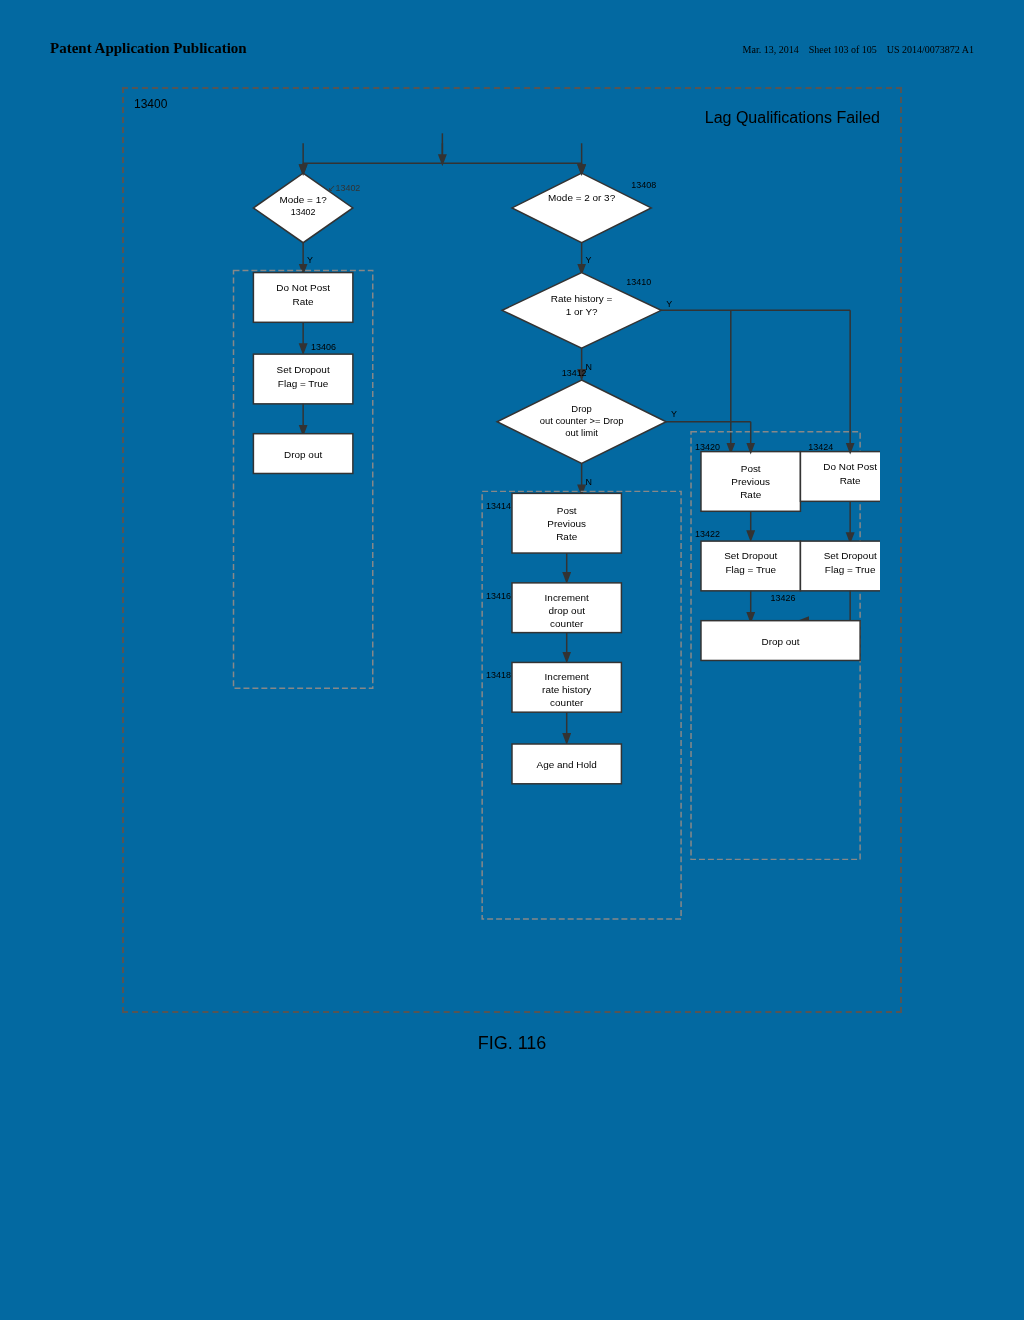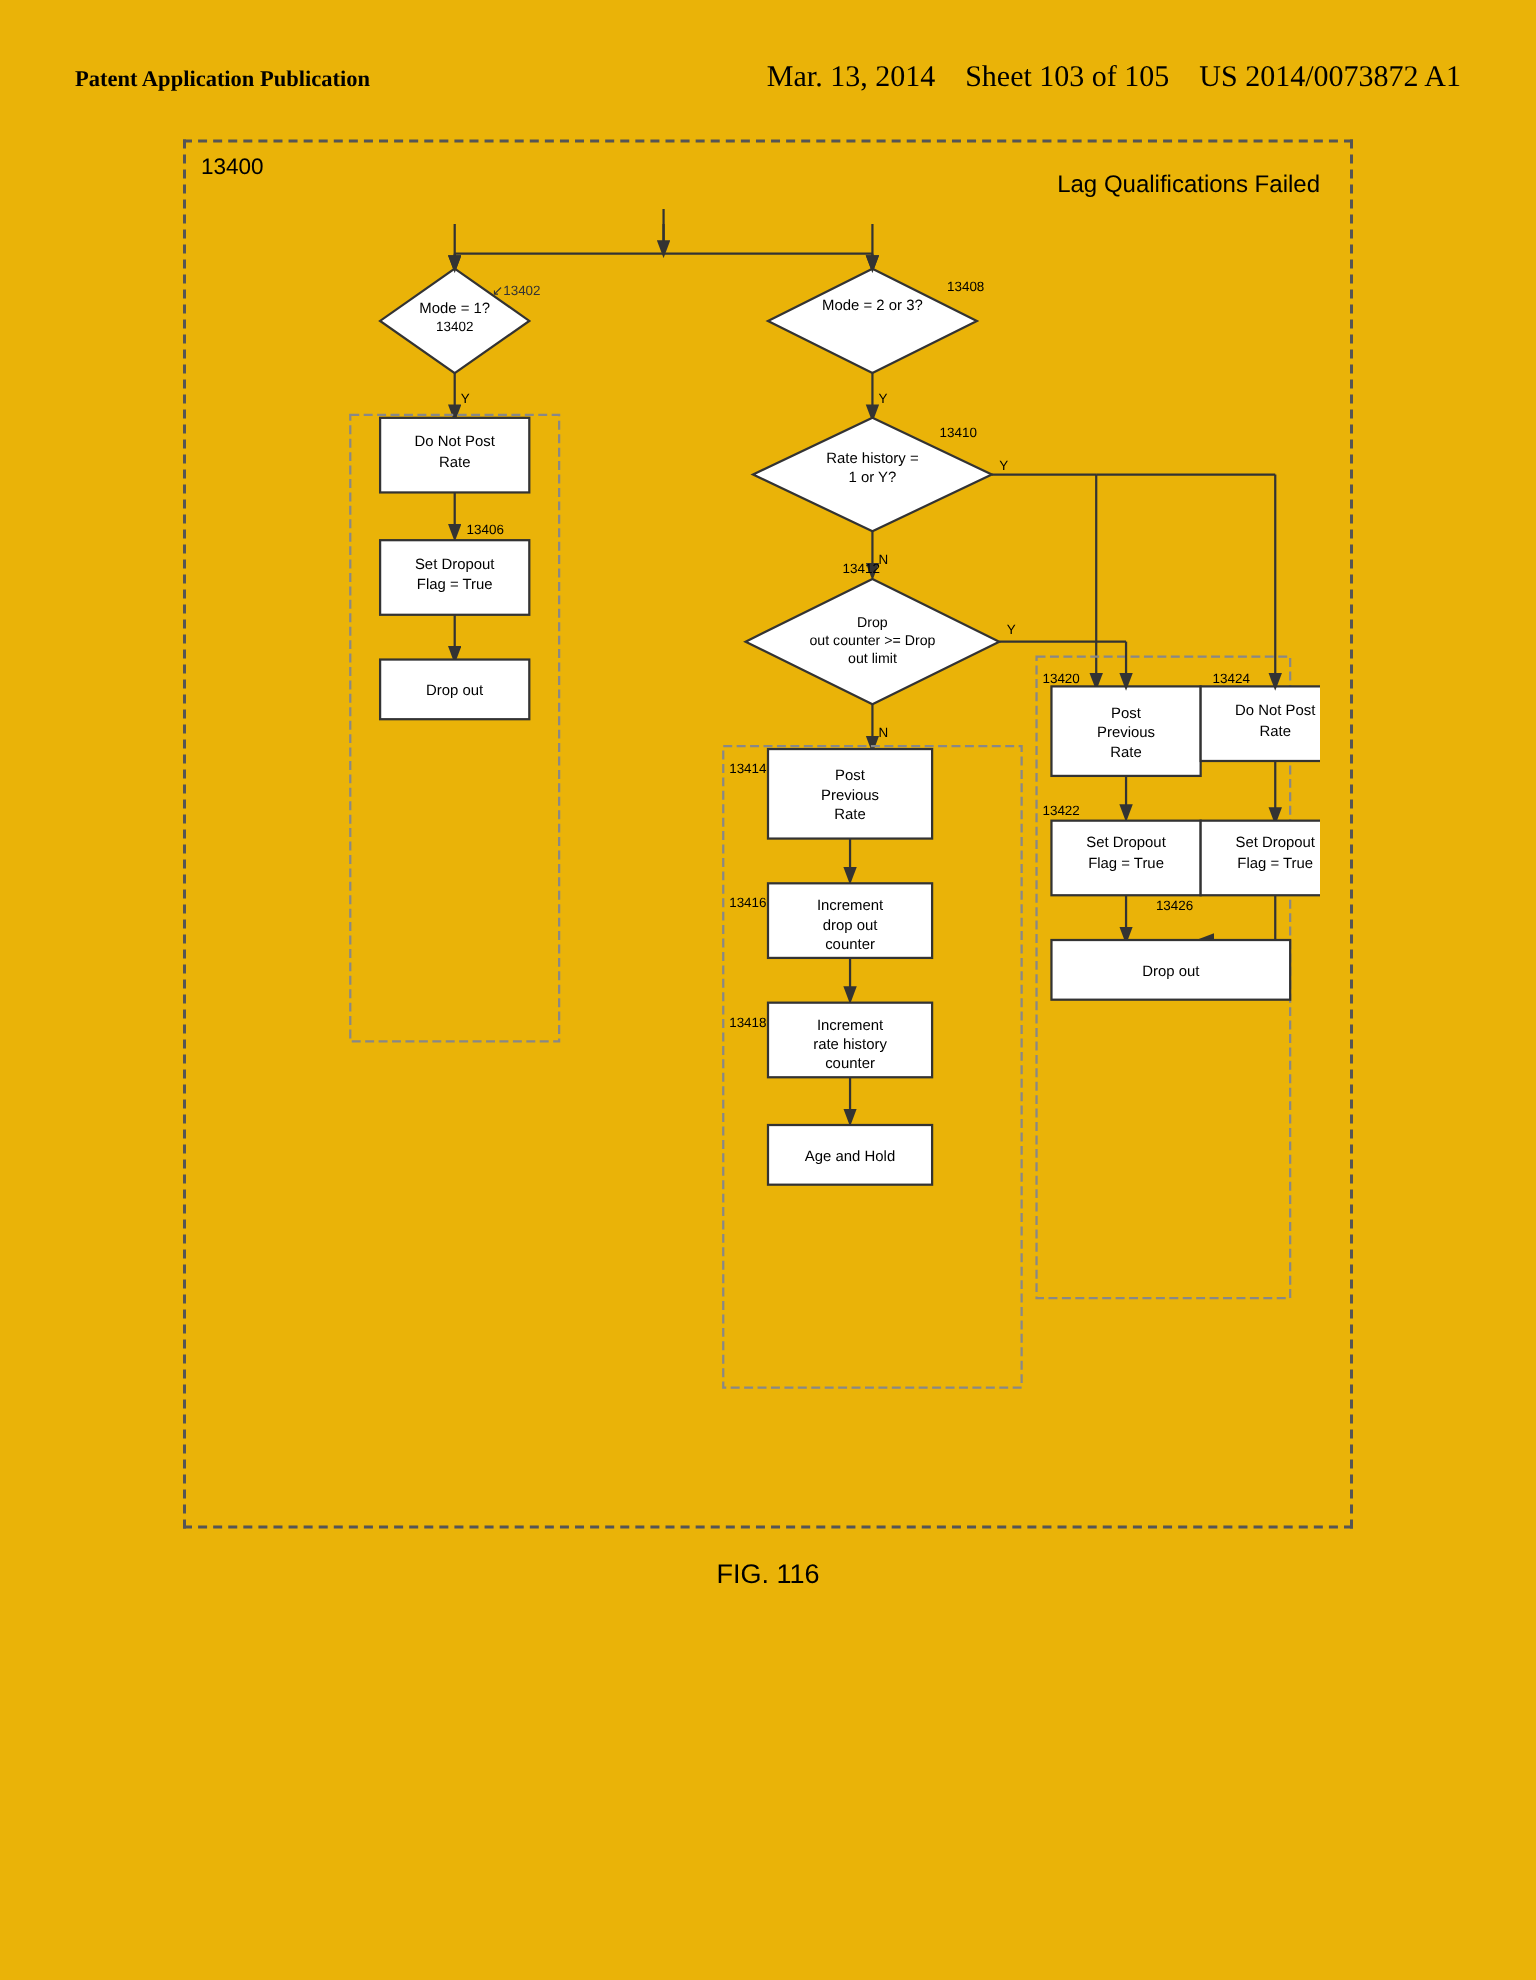--- a/index.html
+++ b/index.html
@@ -8,60 +8,60 @@
       font-family: 'Times New Roman', Times, serif;
       width: 1024px;
       min-height: 1320px;
       position: relative;
     }
 
     .page {
       width: 1024px;
       min-height: 1320px;
       padding: 40px 50px;
-      background: #eab308;
+      background: #0369a1;
     }
 
     .header {
       display: flex;
       justify-content: space-between;
       align-items: baseline;
       border-bottom: none;
       margin-bottom: 30px;
       font-size: 14px;
     }
 
     .header-left {
       font-weight: bold;
       font-size: 15px;
     }
 
     .header-right {
-      font-size: 20px;
+      font-size: 10px;
       text-align: center;
     }
 
     .diagram-container {
       border: 2px dashed #555;
       margin: 20px auto;
       width: 780px;
       padding: 20px;
       position: relative;
       min-height: 900px;
     }
 
     .diagram-title {
       font-size: 16px;
       text-align: right;
       margin-bottom: 4px;
       font-family: Arial, sans-serif;
     }
 
     .diagram-id {
-      font-size: 15px;
+      font-size: 12px;
       font-family: Arial, sans-serif;
       position: absolute;
       top: 8px;
       left: 10px;
     }
 
     .flowchart {
       position: relative;
       width: 100%;
       height: 860px;

